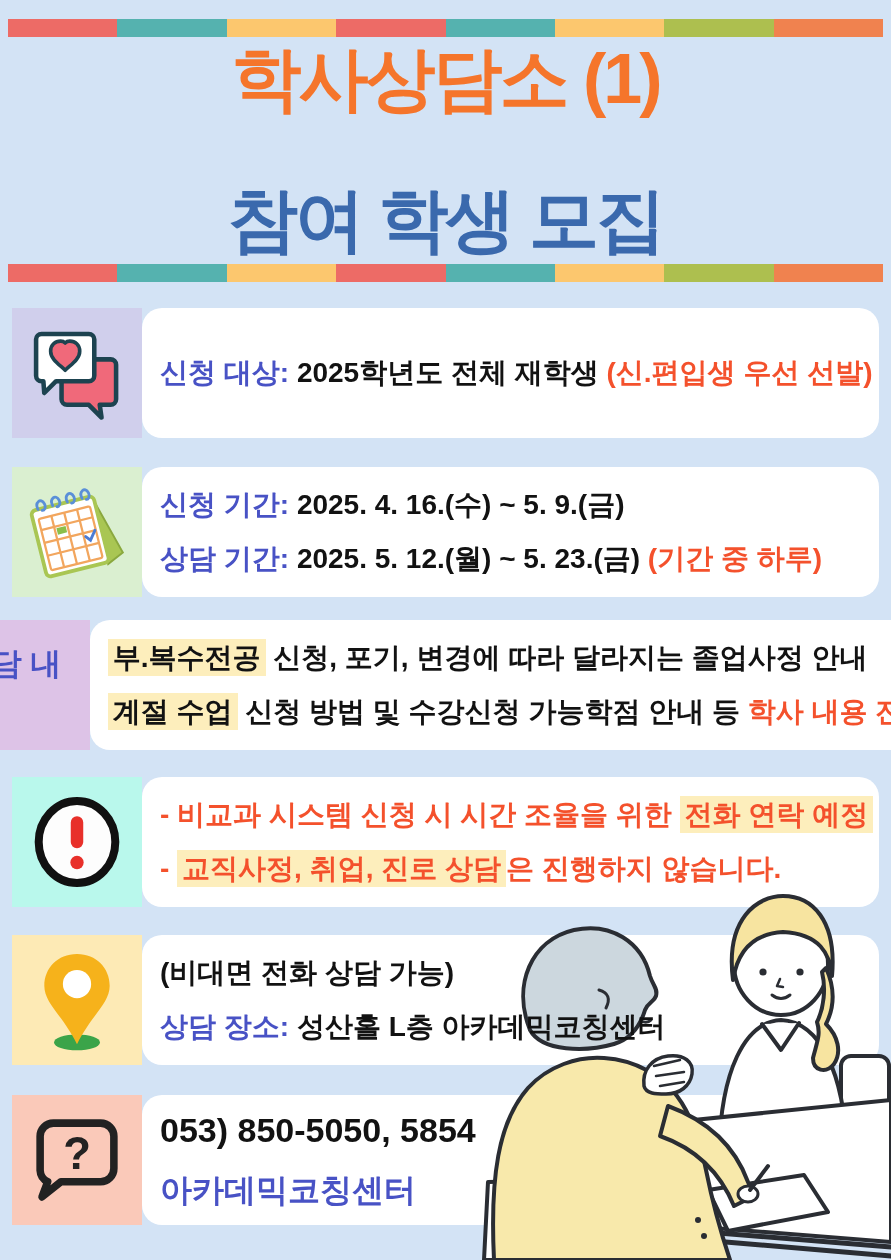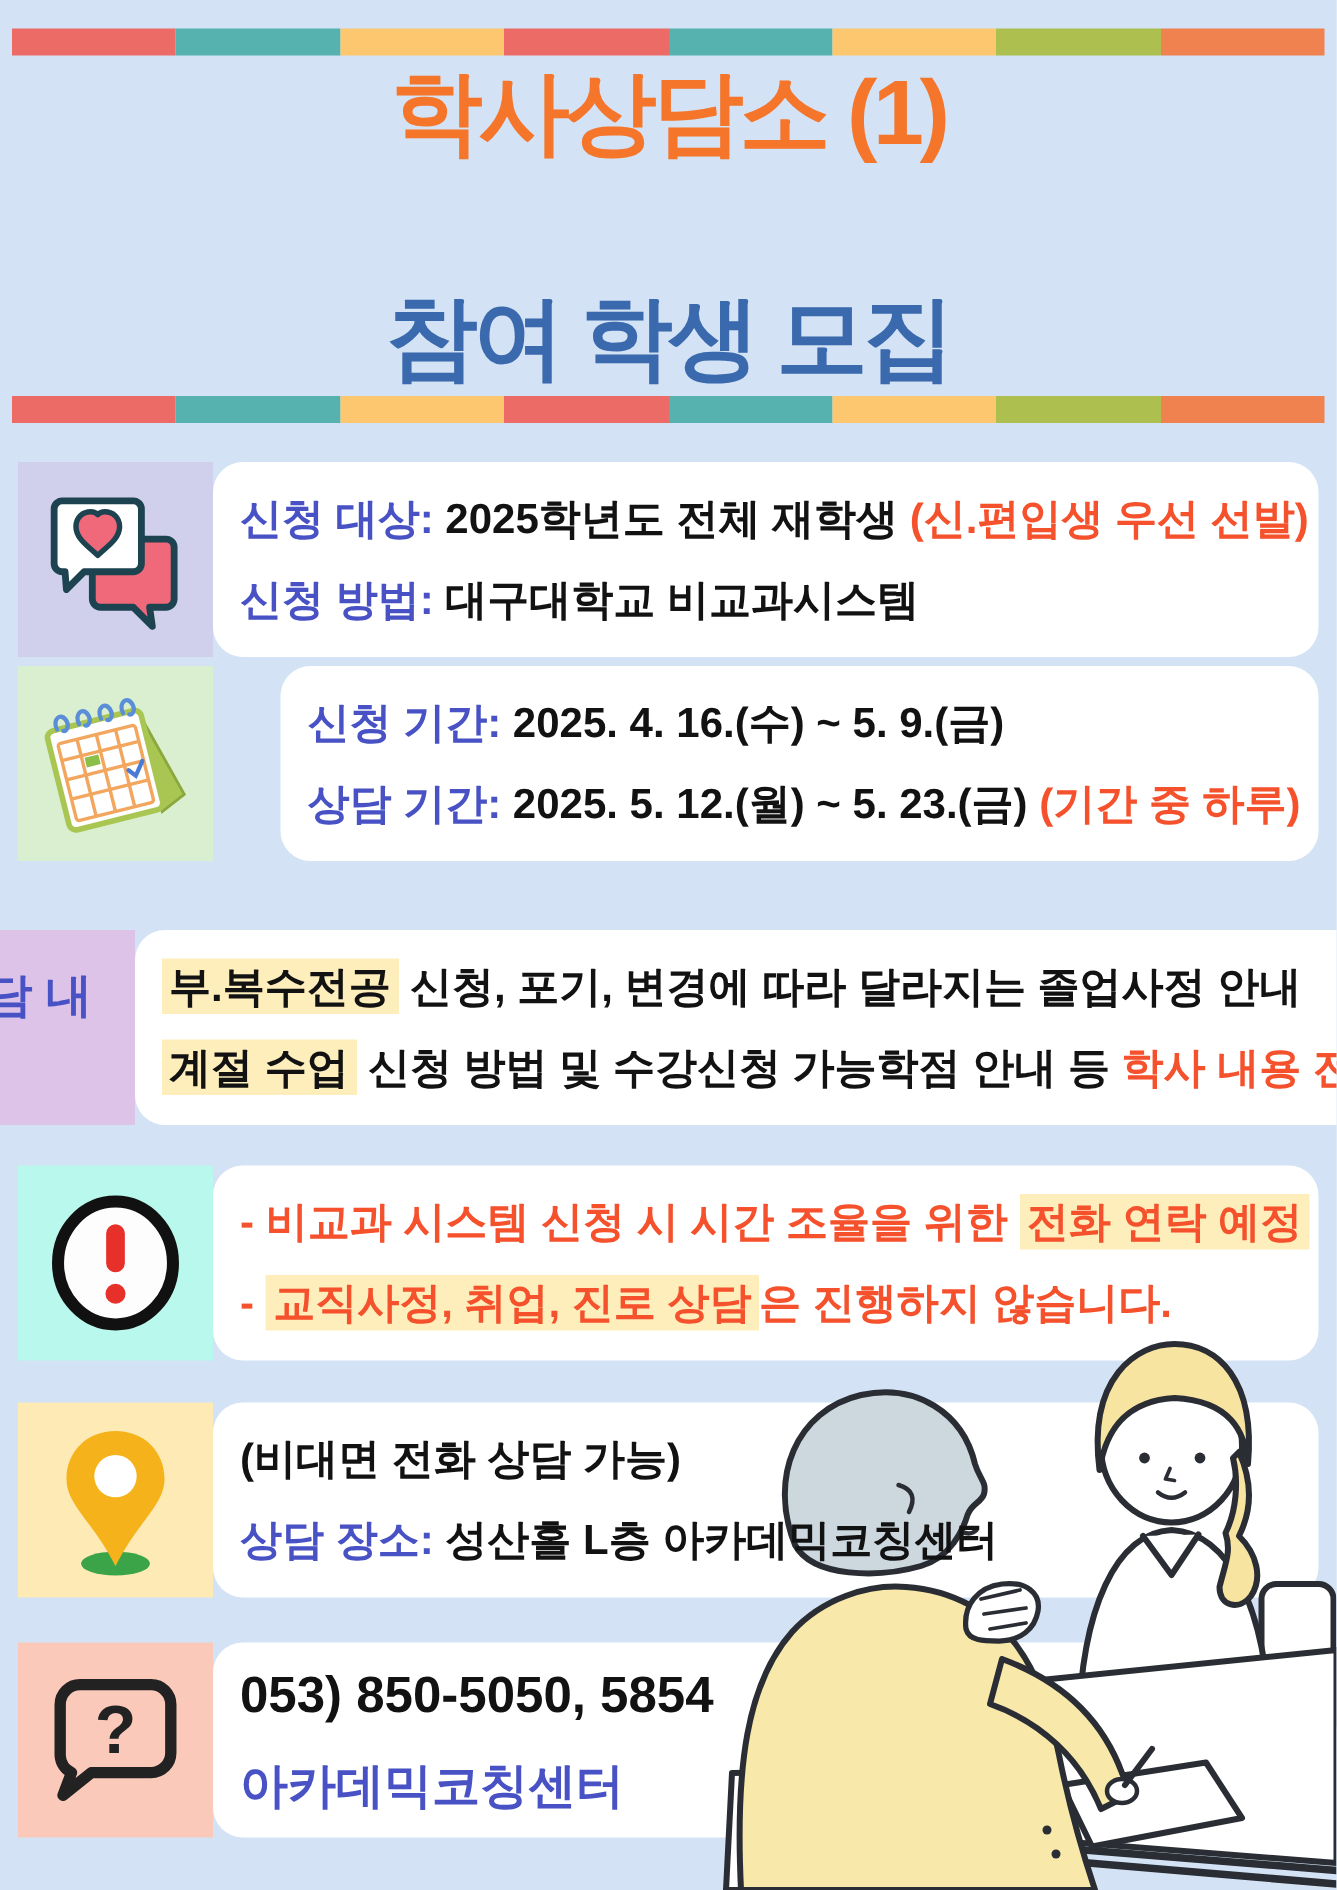--- a/index.html
+++ b/index.html
@@ -11,21 +11,21 @@
   body{font-family:"Liberation Sans","DejaVu Sans",sans-serif;}
   .poster{position:relative;width:891px;height:1260px;background:var(--bg);overflow:hidden;}
 
   .stripe{position:absolute;left:8px;right:8px;height:18px;display:flex;}
   .stripe .seg{flex:1;height:100%;}
   .stripe.top{top:19px;}
   .stripe.mid{top:264px;}
 
   .title-block{position:absolute;top:44px;left:0;right:0;height:212px;
     display:flex;flex-direction:column;align-items:center;justify-content:space-between;}
-  .title-line{font-size:61px;font-weight:800;letter-spacing:-3px;line-height:1.02;white-space:nowrap;}
+  .title-line{font-size:70px;font-weight:800;letter-spacing:-3px;line-height:1.02;white-space:nowrap;}
   .title-line.l1{color:var(--title-orange);}
   .title-line.l2{color:var(--title-blue);}
 
   .card{position:absolute;left:12px;width:867px;height:130px;display:flex;}
   .card-icon{width:130px;flex:none;display:flex;align-items:center;justify-content:center;}
   .card-body{flex:1;background:var(--card-white);display:flex;flex-direction:column;
     justify-content:center;gap:22px;padding-left:18px;border-radius:20px;}
   .line{position:relative;z-index:3;font-size:28px;font-weight:700;color:var(--text-black);
     white-space:nowrap;line-height:1.15;}
   .lbl{color:var(--label-blue);}
@@ -74,25 +74,24 @@
   <div class="card" style="top:308px;">
     <div class="card-icon" style="background: rgb(208, 207, 236);">
       <svg width="100" height="100" viewBox="0 0 110 110">
         <path d="M44 40 h48 a6 6 0 0 1 6 6 v38 a6 6 0 0 1 -6 6 h-12 l2 14 -14 -14 h-24 a6 6 0 0 1 -6 -6 v-38 a6 6 0 0 1 6 -6 z" fill="#f0697a" stroke="#1d4350" stroke-width="5" stroke-linejoin="round"></path>
         <path d="M16 12 h52 a6 6 0 0 1 6 6 v40 a6 6 0 0 1 -6 6 h-36 l-13 13 -1 -13 h-2 a6 6 0 0 1 -6 -6 v-40 a6 6 0 0 1 6 -6 z" fill="#ffffff" stroke="#1d4350" stroke-width="5" stroke-linejoin="round"></path>
         <path d="M42 52 C36 46 26 40 26 31 C26 24 31 20 37 20 C40 20 42 22 42 22 C42 22 44 20 47 20 C53 20 58 24 58 31 C58 40 48 46 42 52 Z" fill="#f0697a" stroke="#1d4350" stroke-width="4" stroke-linejoin="round"></path>
       </svg>
     </div>
     <div class="card-body">
       <div class="line"><span class="lbl">신청 대상:</span><span> 2025학년도 전체 재학생 </span><span class="acc">(신.편입생 우선 선발)</span></div>
-      <div class="line"><span class="lbl">신청 방법:</span><span> 대구대학교 비교과시스템</span></div>
-    </div>
-  </div>
-
-  <div class="card" style="top:444px;gap:45px;">
+    </div>
+  </div>
+
+  <div class="card" style="top:467px;">
     <div class="card-icon" style="background: rgb(218, 239, 208);">
       <svg width="104" height="104" viewBox="0 0 110 110">
         <g transform="rotate(-14 55 60)">
           <path d="M80 22 L98 88 L80 96 Z" fill="#a9c653" stroke="#8aa83e" stroke-width="2"></path>
           <rect x="14" y="22" width="68" height="72" rx="5" fill="#ffffff" stroke="#a9c653" stroke-width="4"></rect>
           <g stroke="#f2a65e" stroke-width="2.4" fill="none">
             <path d="M20 44 h56 M20 58 h56 M20 72 h56"></path>
             <path d="M34 32 v56 M48 32 v56 M62 32 v56"></path>
             <rect x="20" y="32" width="56" height="56" rx="2"></rect>
           </g>

